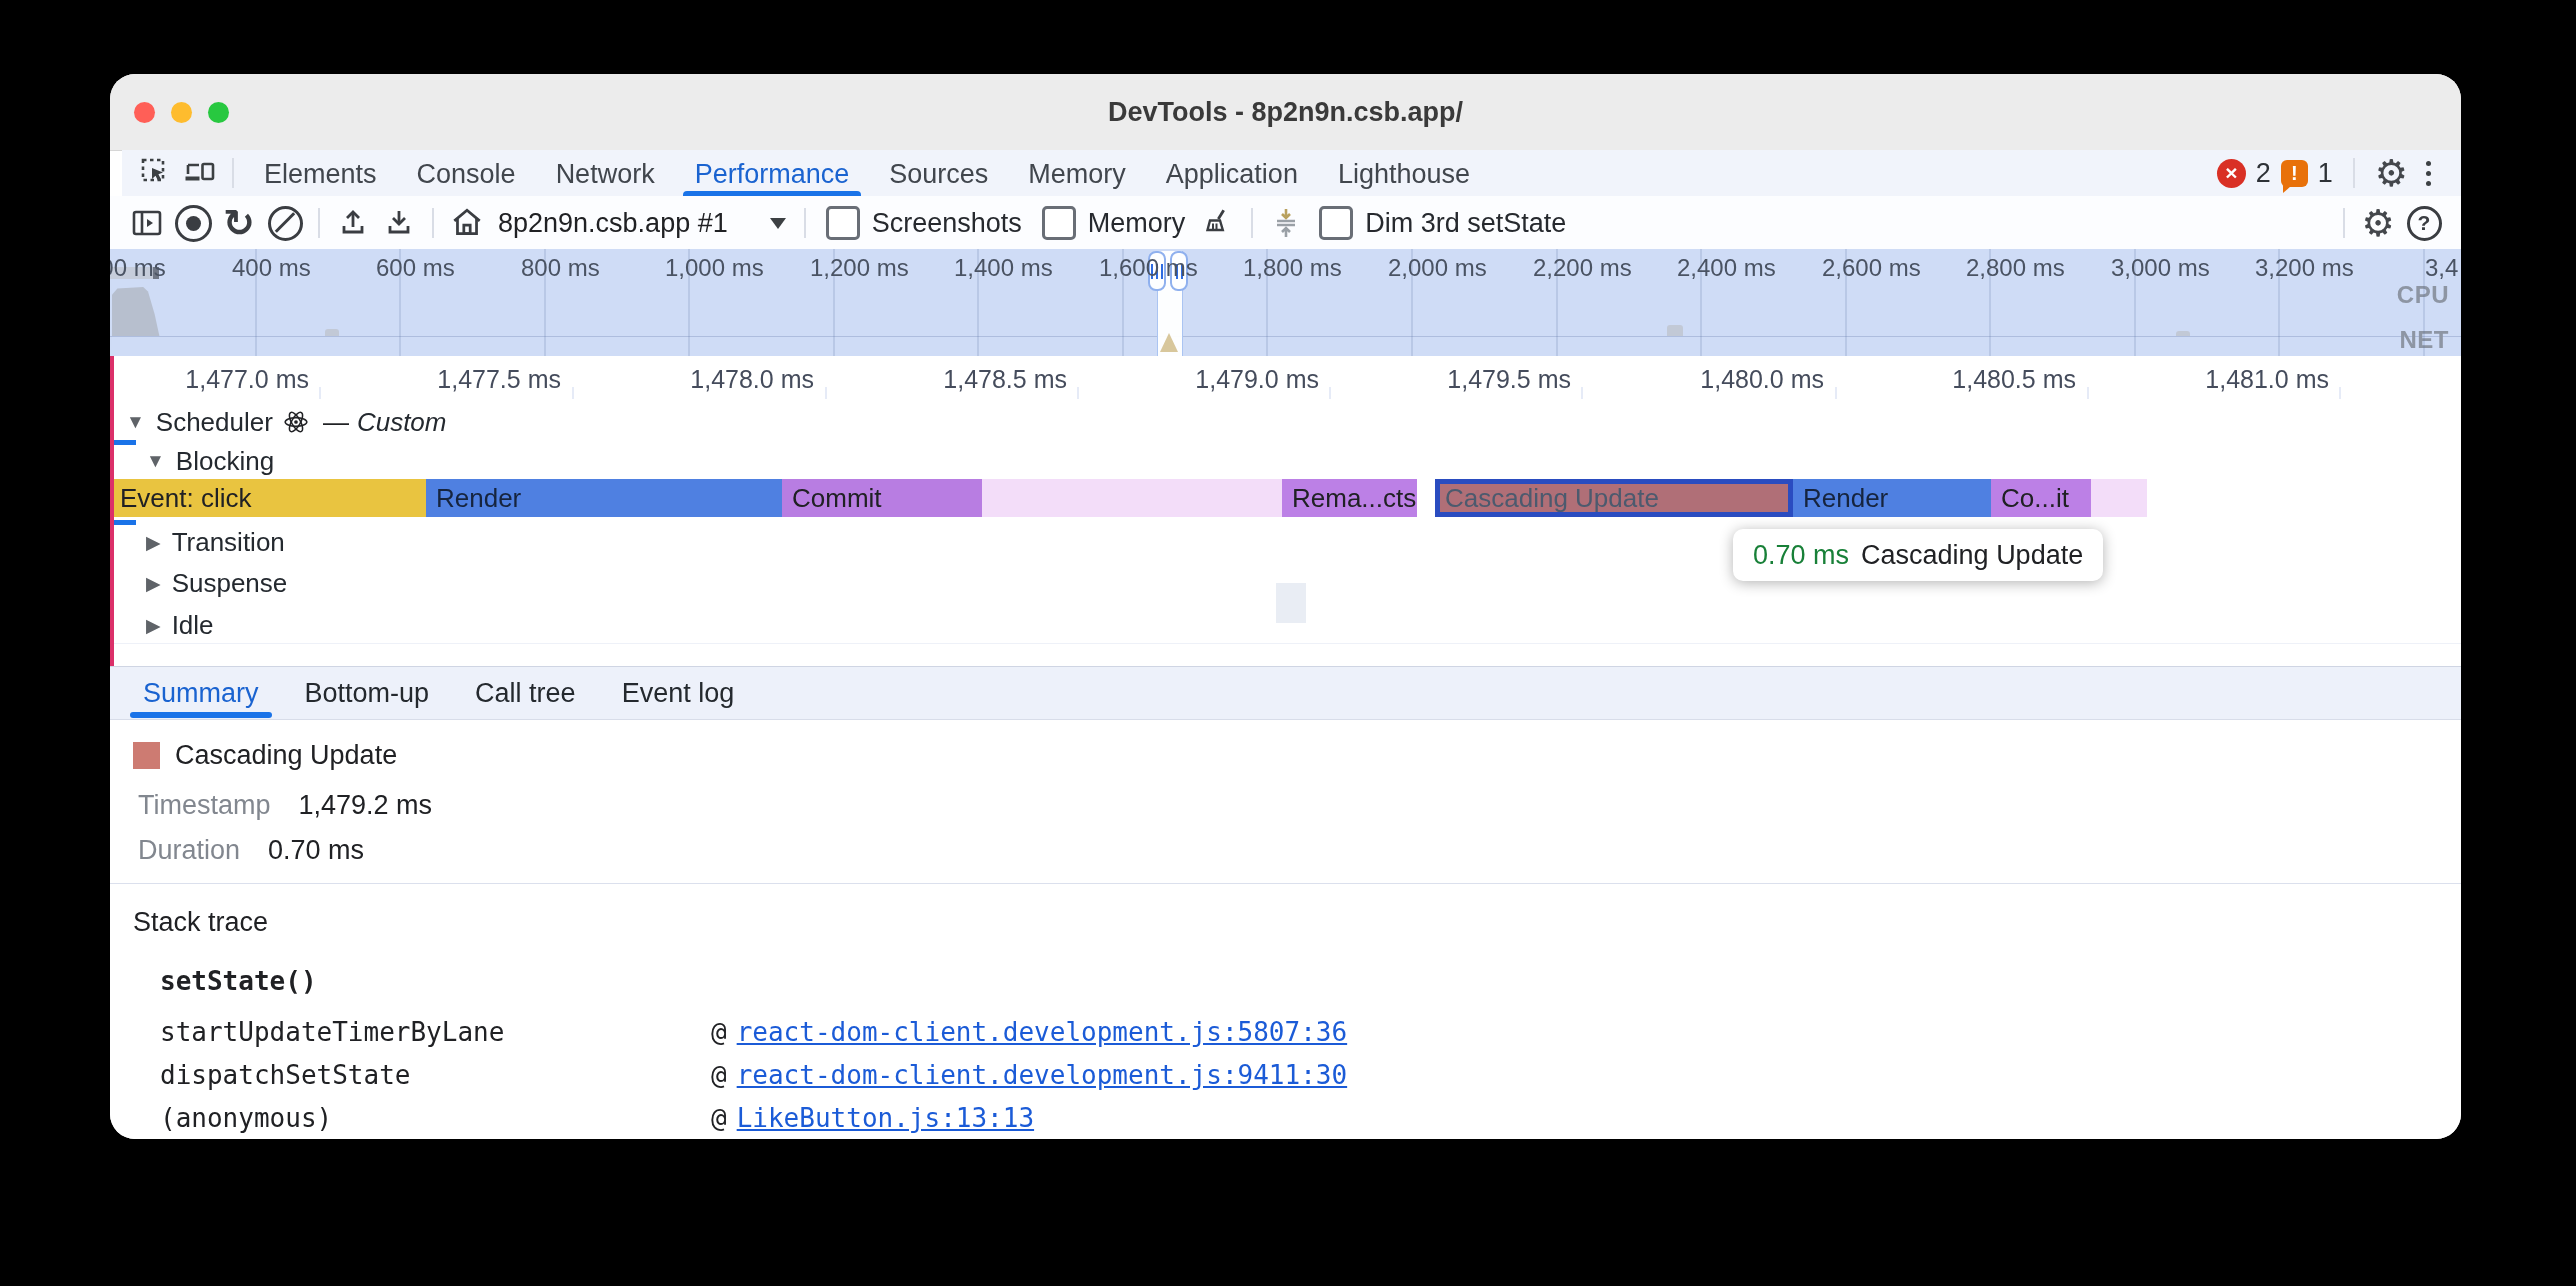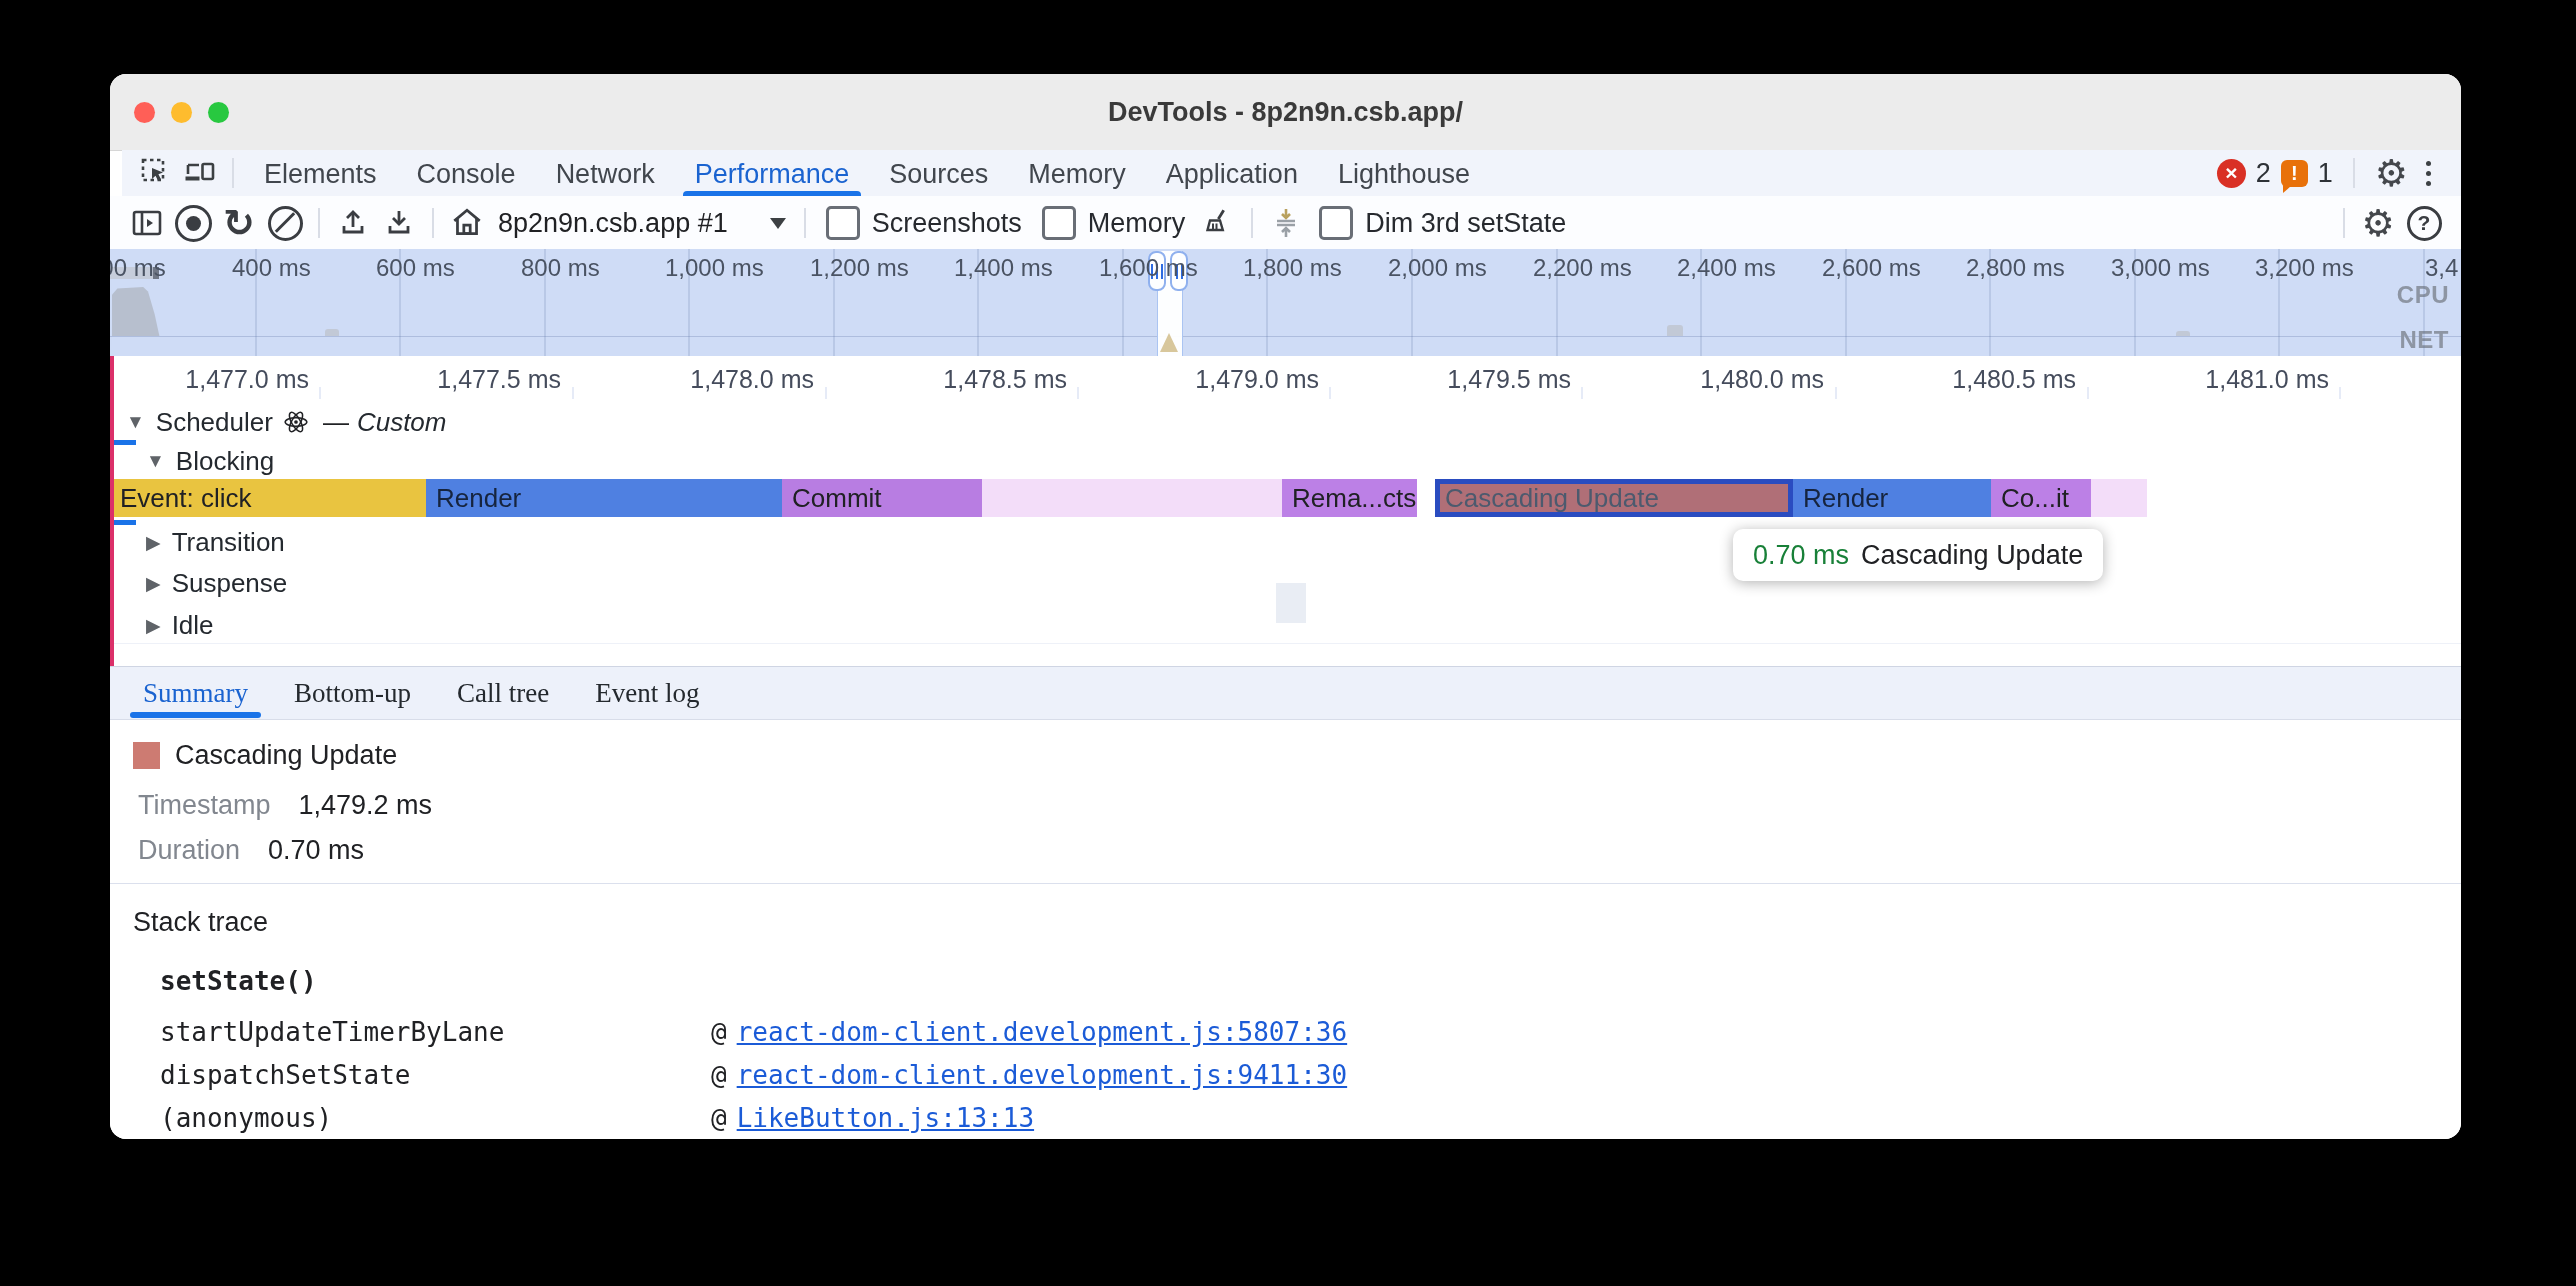--- a/index.html
+++ b/index.html
@@ -1,19 +1,19 @@
 <!DOCTYPE html>
 <html><head>
 <meta charset="utf-8">
 <style>
   html,body{margin:0;padding:0;}
   body{width:2576px;height:1286px;background:#000;position:relative;overflow:hidden;
        font-family:"Liberation Sans","DejaVu Sans",sans-serif;-webkit-font-smoothing:antialiased;}
   .window{position:absolute;left:110px;top:74px;width:2351px;height:1065px;background:#fff;
-          border-radius:16px;overflow:hidden;}
+          border-radius:25px;overflow:hidden;}
   
   .titlebar{position:absolute;left:0;top:0;right:0;height:76px;background:#ececec;
             border-bottom:1px solid #d6d6d6;}
   .title{position:absolute;left:0;right:0;top:0;height:76px;line-height:76px;text-align:center;
          font-size:27px;font-weight:600;color:#3a3a3a;}
   .lights{position:absolute;left:24px;top:28px;display:flex;gap:16px;}
   .light{width:21px;height:21px;border-radius:50%;}
   
   .tabbar{position:absolute;left:12px;top:76px;right:0;height:46px;background:#f1f4fb;
           display:flex;align-items:center;padding-left:12px;}
@@ -90,21 +90,21 @@
   .ghost{position:absolute;left:1166px;top:184px;width:30px;height:40px;background:#e9edf4;}
   .faintline{position:absolute;left:0;right:0;top:244px;height:1px;background:#eef1f8;}
   .tooltip{position:absolute;left:1623px;top:130px;height:52px;background:#fff;border-radius:10px;
            box-shadow:0 2px 14px rgba(0,0,0,.3);display:flex;align-items:center;padding:0 20px;gap:12px;
            font-size:27px;z-index:10;white-space:nowrap;}
   .tt-dur{color:#188038;}
   .tt-name{color:#202124;}
   
   .bottomtabs{position:absolute;left:0;top:592px;right:0;height:54px;background:#edf1fa;
               border-top:1px solid #cfd5e3;border-bottom:1px solid #d8dde9;display:flex;align-items:center;
-              padding-left:10px;box-sizing:border-box;font-family:Liberation Serif, serif;}
+              padding-left:10px;box-sizing:border-box;}
   .btab{padding:0 23px;font-size:27px;color:#24292e;height:52px;line-height:52px;position:relative;}
   .btab.sel{color:#1a63d0;}
   .btab.sel::after{content:"";position:absolute;left:10px;right:10px;bottom:1px;height:6px;border-radius:4px;
                    background:#1a73e8;}
   
   .summary{position:absolute;left:0;top:646px;right:0;bottom:0;background:#fff;}
   .legend{position:absolute;left:23px;top:20px;display:flex;align-items:center;gap:15px;font-size:27px;color:#202124;}
   .lsq{width:27px;height:27px;}
   .field{position:absolute;left:28px;display:flex;font-size:27px;text-align:right;}
   .flabel{color:#82878f;margin-right:28px;}

